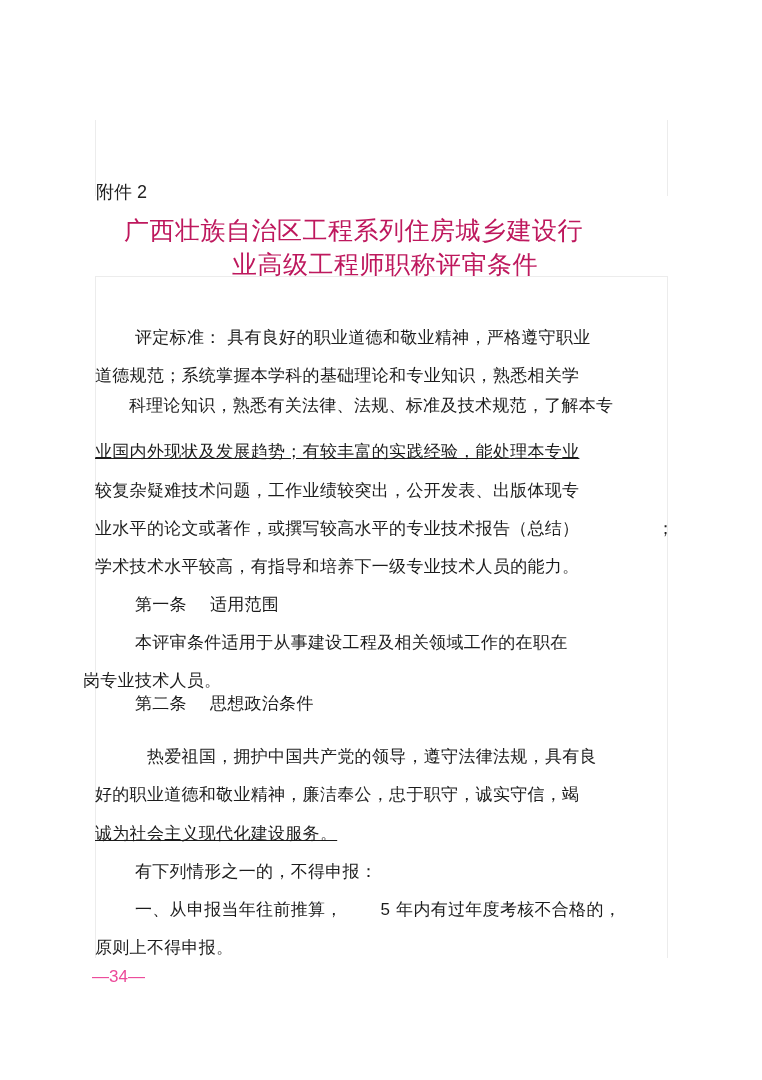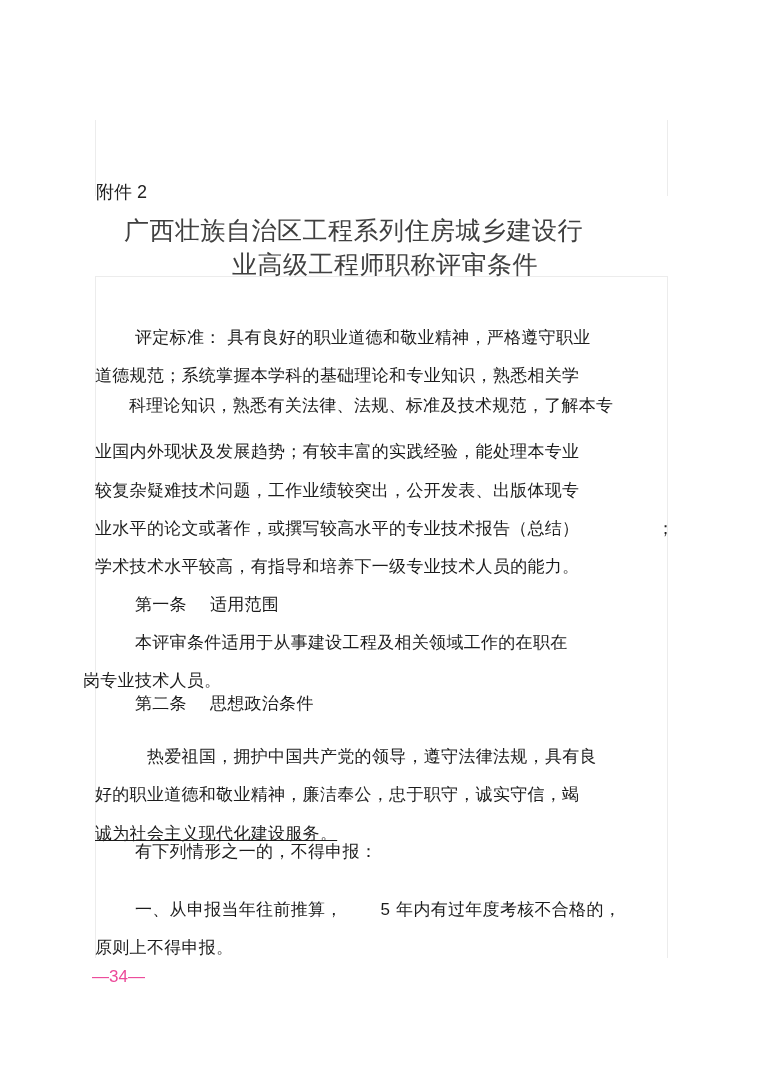--- a/index.html
+++ b/index.html
@@ -40,21 +40,21 @@
       top: 134px;
       font-family: "Liberation Sans", "DejaVu Sans", sans-serif;
       font-size: 18px;
       color: #222;
       margin-top: 46px;
     }
     .title {
       position: absolute;
       font-family: "DejaVu Sans", "Liberation Sans", sans-serif;
       font-size: 25px;
-      color: #404040;
+      color: #be185d;
       white-space: nowrap;
       letter-spacing: 0.5px;
     }
     .title.l1 { left: 124px; top: 214px; }
     .title.l2 { left: 232px; top: 248px; }
     .line {
       position: absolute;
       font-size: 17px;
       white-space: nowrap;
       color: #1c1c1c;
@@ -86,34 +86,34 @@
 <div class="box2"></div>
 
 <div class="attachment">附件 2</div>
 
 <div class="title l1">广西壮族自治区工程系列住房城乡建设行</div>
 <div class="title l2">业高级工程师职称评审条件</div>
 
 <div class="line" style="left:135px; top:326px;">评定标准：  具有良好的职业道德和敬业精神，严格遵守职业</div>
 <div class="line" style="left:95px; top:364px;">道德规范；系统掌握本学科的基础理论和专业知识，熟悉相关学</div>
 <div class="line" style="left:95px; top:394px;padding-left:34px;">科理论知识，熟悉有关法律、法规、标准及技术规范，了解本专</div>
-<div class="line" style="left:95px; top:440px;">业国内外现状及发展趋势；有较丰富的实践经验，能处理本专业</div>
+<div class="line" style="left:95px; top:440px;text-decoration:underline;">业国内外现状及发展趋势；有较丰富的实践经验，能处理本专业</div>
 <div class="line" style="left:95px; top:479px;">较复杂疑难技术问题，工作业绩较突出，公开发表、出版体现专</div>
 <div class="line" style="left:95px; top:517px;">业水平的论文或著作，或撰写较高水平的专业技术报告（总结）</div>
 <div class="semi">；</div>
 <div class="line" style="left:95px; top:555px;">学术技术水平较高，有指导和培养下一级专业技术人员的能力。</div>
 
 <div class="line" style="left:135px; top:593px;">第一条　 适用范围</div>
 <div class="line" style="left:135px; top:631px;">本评审条件适用于从事建设工程及相关领域工作的在职在</div>
 <div class="line" style="left:83px; top:669px;">岗专业技术人员。</div>
 
 <div class="line" style="left:135px; top:692px;">第二条　 思想政治条件</div>
 <div class="line" style="left:135px; top:745px;margin-left:12px;">热爱祖国，拥护中国共产党的领导，遵守法律法规，具有良</div>
 <div class="line" style="left:95px; top:783px;">好的职业道德和敬业精神，廉洁奉公，忠于职守，诚实守信，竭</div>
 <div class="line" style="left:95px; top:822px;text-decoration:underline;">诚为社会主义现代化建设服务。</div>
-<div class="line" style="left:135px; top:840px;">有下列情形之一的，不得申报：</div>
+<div class="line" style="left:135px; top:860px;">有下列情形之一的，不得申报：</div>
 
 <div class="line" style="left:135px; top:898px;">
   <span>一、从申报当年往前推算，</span><span style="display:inline-block; width:38px;"></span><span class="num">5</span><span> 年内有过年度考核不合格的，</span>
 </div>
 <div class="line" style="left:95px; top:936px;">原则上不得申报。</div>
 
 <div class="page-num">—34—</div>
 
 </body></html>

